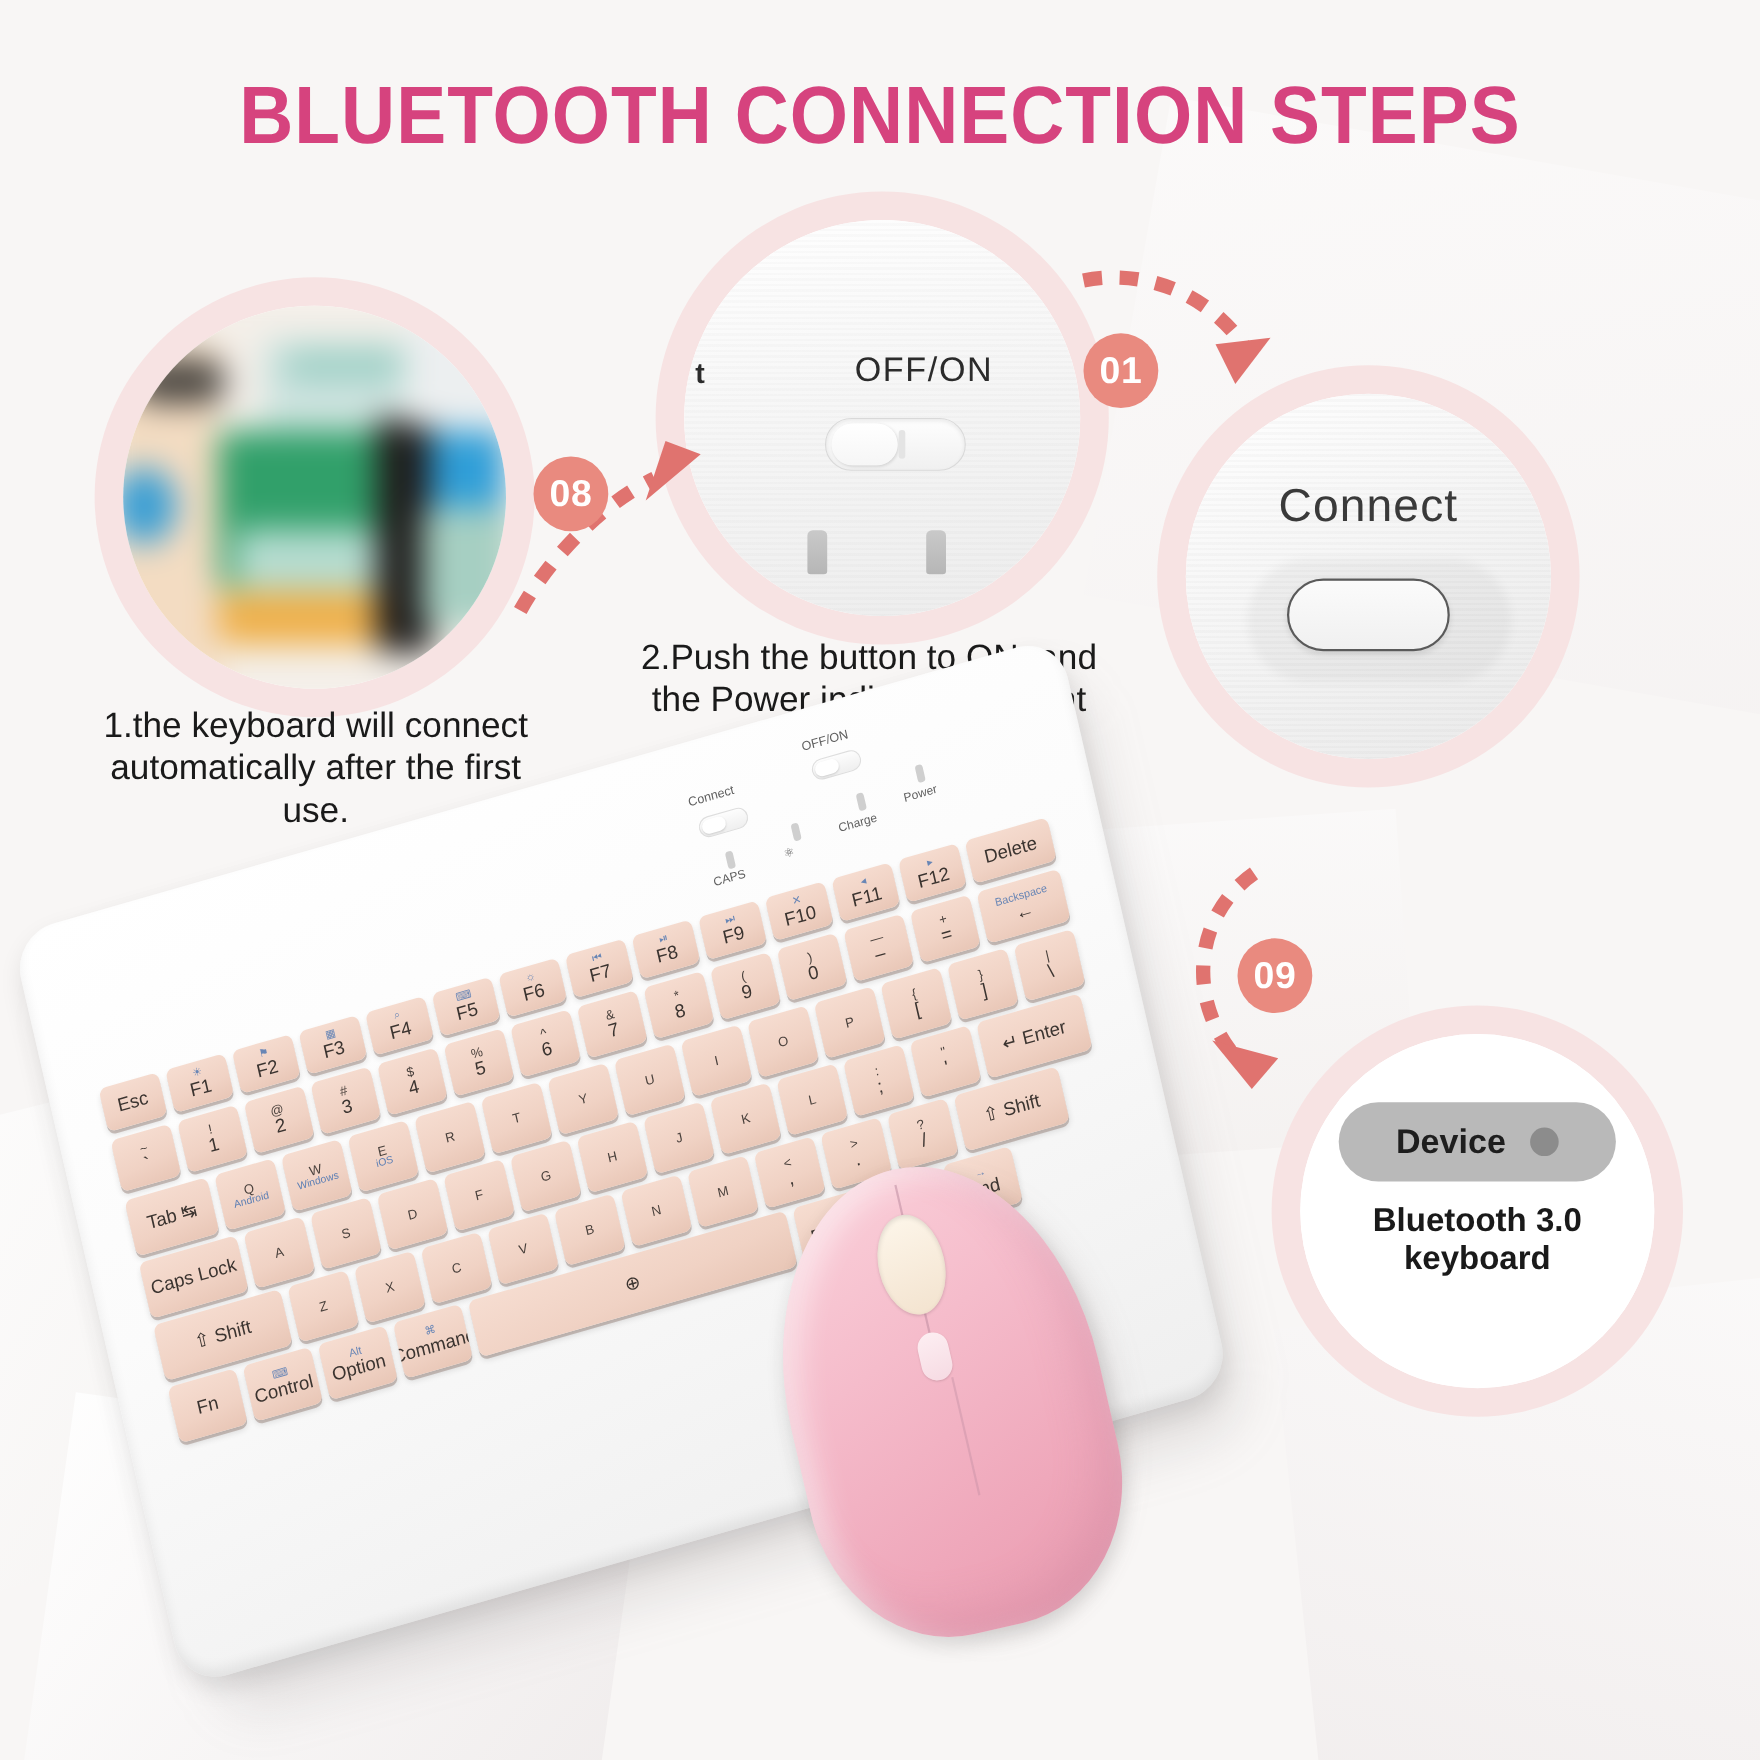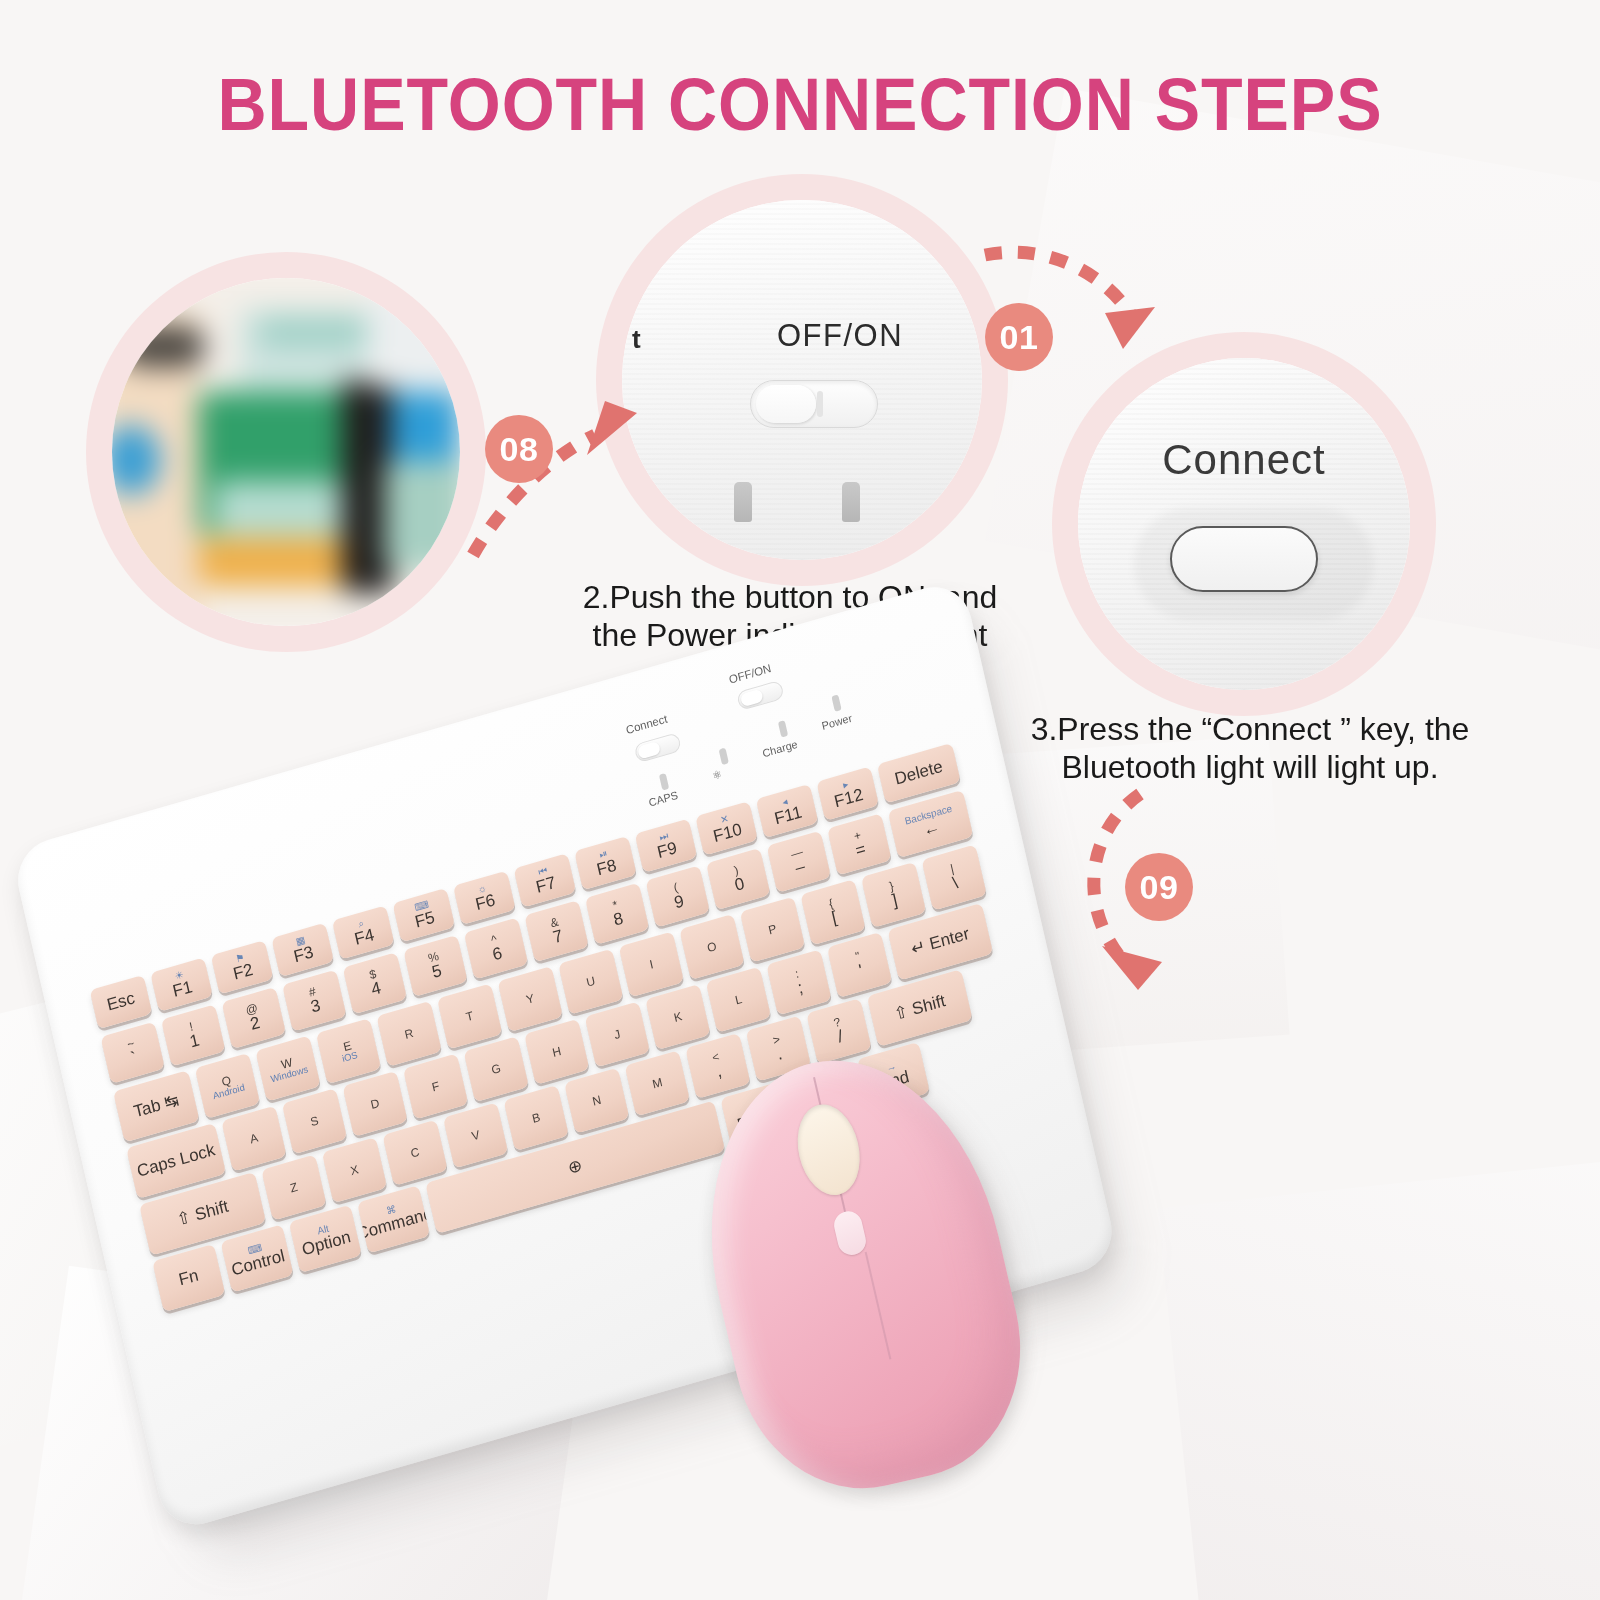--- a/index.html
+++ b/index.html
@@ -361,42 +361,53 @@
     <div class="onoff-pin pin-r"></div>
   </div>
 
   <div class="circle" id="circle-connect">
     <div class="connect-face"></div>
     <div class="connect-label">Connect</div>
     <div class="connect-well"></div>
     <div class="connect-key"></div>
   </div>
 
+  <div class="circle" id="circle-device">
+    <div class="device-face"></div>
+    <div class="device-pill">
+      <span class="device-pill-label">Device</span>
+      <span class="device-dot"></span>
+    </div>
+    <div class="device-sub">
+      <span>Bluetooth 3.0</span><br>
+      <span>keyboard</span>
+    </div>
+  </div>
 
   <svg class="arrow-svg" style="left:455px; top:395px;" width="190" height="180">
     <path class="dash-path" d="M 18 160 C 40 120, 86 66, 140 40"></path>
     <polygon class="arrow-head" points="132,60 182,18 150,6"></polygon>
   </svg>
 
   <svg class="arrow-svg" style="left:955px; top:225px;" width="215" height="160">
     <path class="dash-path" d="M 30 30 C 90 18, 150 46, 180 96"></path>
     <polygon class="arrow-head" points="150,88 200,82 168,124"></polygon>
   </svg>
 
   <svg class="arrow-svg" style="left:1062px; top:778px;" width="190" height="230">
     <path class="dash-path" d="M 78 16 C 26 52, 14 128, 62 184"></path>
     <polygon class="arrow-head" points="40,168 100,184 76,212"></polygon>
   </svg>
 
   <div class="badge" id="badge-01">08</div>
   <div class="badge" id="badge-02">01</div>
   <div class="badge" id="badge-03">09</div>
 
+  <div class="caption" id="caption-1">1.the keyboard will connect automatically after the first use.</div>
   <div class="caption" id="caption-2">2.Push the button to ON, and the Power indicator will light up</div>
-  <div class="caption" id="caption-3">3.Press the “Connect ” key, the Bluetooth light will light up.</div>
 
   <div id="kb-stage">
     <div id="kb-shadow"></div>
     <div id="kb-body"></div>
 
     <div id="kb-status">
       <span class="kb-sw-label" style="left:0px; top:26px;">Connect</span>
       <span class="kb-sw-label" style="left:112px; top:6px;">OFF/ON</span>
 
       <div class="kb-sw" style="left:4px; top:48px;">

